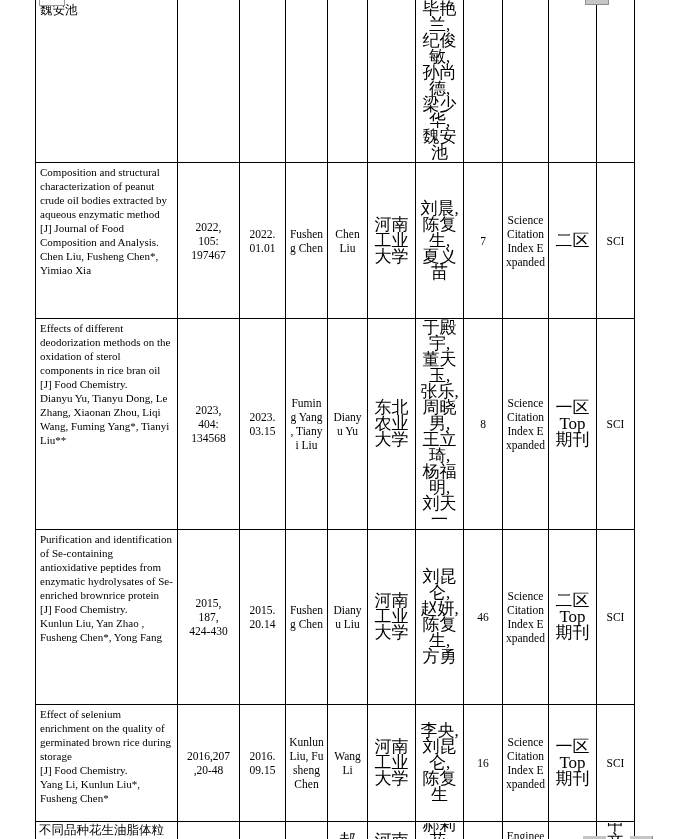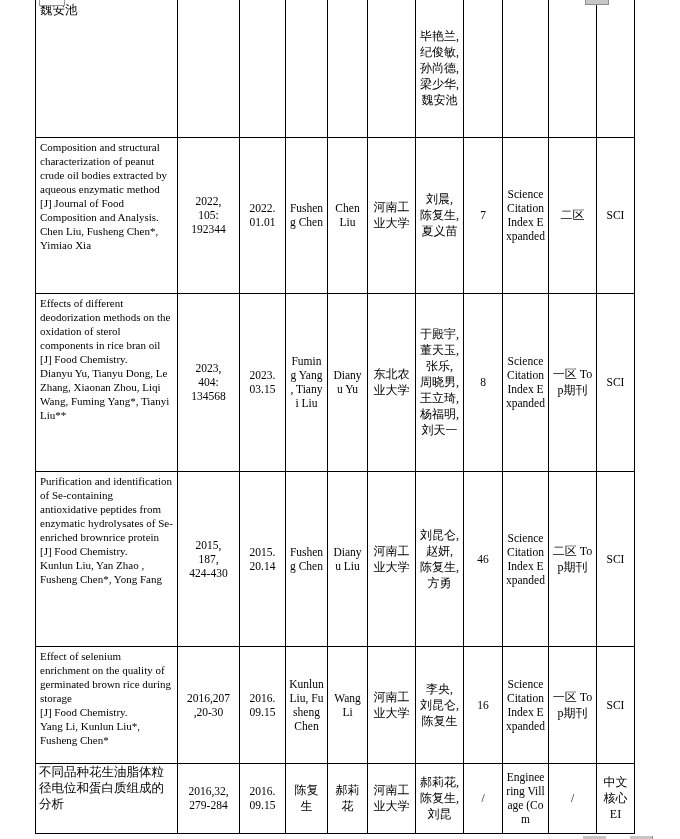--- a/index.html
+++ b/index.html
@@ -12,21 +12,21 @@
   td{
     border:1px solid #000;vertical-align:middle;text-align:center;
     padding:1px 3px;font-size:11.5px;line-height:14px;
     white-space:pre-wrap;word-break:break-all;overflow:hidden;
   }
   tr.r0 td{border-top:none;}
   td.c0{
     vertical-align:top;text-align:left;padding:2px 4px;
     font-size:11px;line-height:14px;word-break:normal;
   }
-  td.cjk{font-size:12px;line-height:16px;}
+  td.cjk{font-size:17px;line-height:16px;}
   td.c0.cjktitle{font-size:12.5px;line-height:16px;}
   tr.r5 td{padding:0 3px;}
   .clip{
     height:68px;overflow:hidden;display:flex;flex-direction:column;
     justify-content:center;white-space:pre-wrap;word-break:break-all;
   }
   .handle{position:absolute;}
   .h-tl{left:39px;top:0;width:24px;height:5px;border:1px solid #9a9a9a;border-top:none;background:#ffffff;}
   .h-tr{left:585px;top:0;width:22px;height:4px;background:#c6c6c6;border:1px solid #8d8d8d;border-top:none;}
   .h-bl{left:583px;top:836px;width:23px;height:3px;background:#c6c6c6;}
@@ -65,21 +65,21 @@
     <td class="cjk"></td>
     <td class="cjk"></td>
   </tr>
 
   <tr style="height:156px">
     <td class="c0">Composition and structural characterization of peanut crude oil bodies extracted by aqueous enzymatic method
 [J] Journal of Food Composition and Analysis.
 Chen Liu, Fusheng Chen*, Yimiao Xia</td>
     <td>2022,
 105:
-192344</td>
+197467</td>
     <td>2022.
 01.01</td>
     <td>Fusheng Chen</td>
     <td>Chen Liu</td>
     <td class="cjk">河南工业大学</td>
     <td class="cjk">刘晨, 陈复生, 夏义苗</td>
     <td>7</td>
     <td>Science Citation Index Expanded</td>
     <td class="cjk">二区</td>
     <td>SCI</td>
@@ -121,21 +121,21 @@
     <td>Science Citation Index Expanded</td>
     <td class="cjk">二区 Top期刊</td>
     <td>SCI</td>
   </tr>
 
   <tr style="height:117px">
     <td class="c0">Effect of selenium enrichment on the quality of germinated brown rice during storage
 [J] Food Chemistry.
 Yang Li, Kunlun Liu*, Fusheng Chen*</td>
     <td>2016,207
-,20-30</td>
+,20-48</td>
     <td>2016.
 09.15</td>
     <td>Kunlun Liu, Fusheng Chen</td>
     <td>Wang Li</td>
     <td class="cjk">河南工业大学</td>
     <td class="cjk">李央, 刘昆仑, 陈复生</td>
     <td>16</td>
     <td>Science Citation Index Expanded</td>
     <td class="cjk">一区 Top期刊</td>
     <td>SCI</td>

